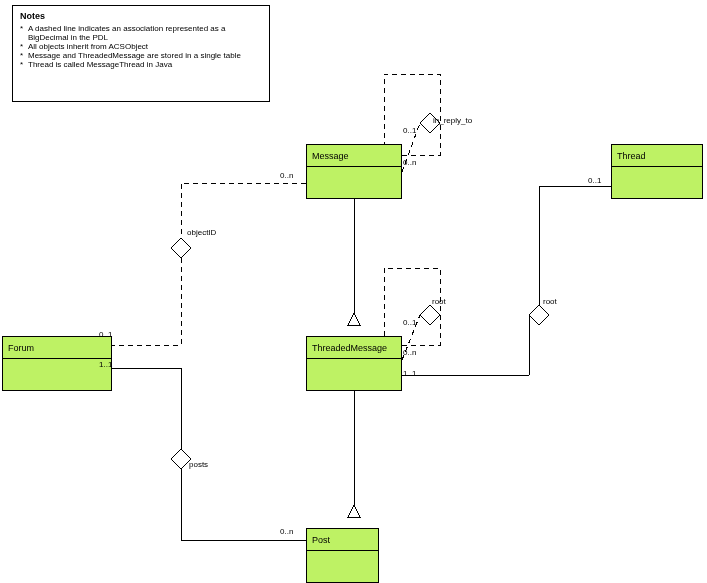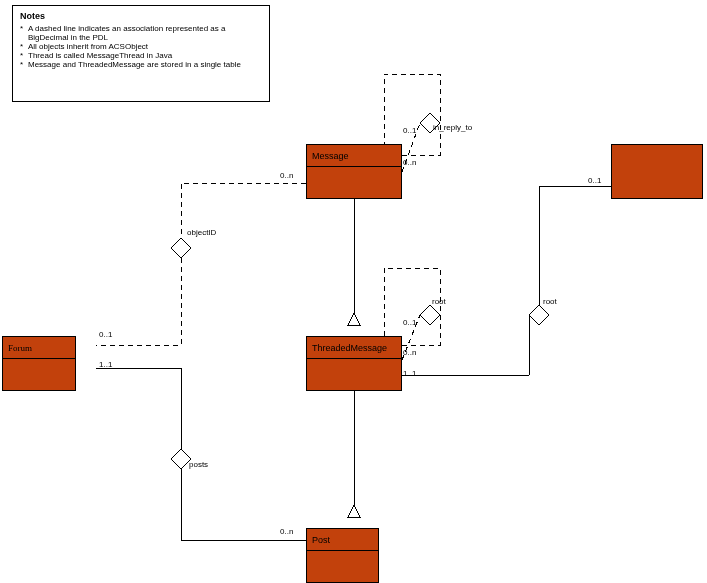--- a/index.html
+++ b/index.html
@@ -13,21 +13,21 @@
   #canvas {
     position: relative;
     width: 707px;
     height: 583px;
     background: #ffffff;
     overflow: hidden;
   }
   .uml-class {
     position: absolute;
     border: 1px solid #000000;
-    background: #c2410c;
+    background: #bef264;
     box-sizing: border-box;
   }
   .uml-class .title-band {
     height: 22px;
     border-bottom: 1px solid #000000;
     box-sizing: border-box;
     display: flex;
     align-items: center;
     padding-left: 5px;
     font-size: 9px;
@@ -120,50 +120,51 @@
       <path d="M354 391 L354 517"></path>
       <polygon points="354,505 348,517 360,517" fill="#ffffff" stroke="#000000"></polygon>
     </g>
   </svg>
 
   <div class="notes-box" style="left:12px; top:5px; width:258px; height:97px;">
     <div class="notes-title">Notes</div>
     <ul class="notes-list">
       <li>A dashed line indicates an association represented as a BigDecimal in the PDL</li>
       <li>All objects inherit from ACSObject</li>
+      <li>Message and ThreadedMessage are stored in a single table</li>
       <li>Thread is called MessageThread in Java</li>
-      <li>Message and ThreadedMessage are stored in a single table</li>
     </ul>
   </div>
 
   <div class="uml-class" style="left:306px; top:144px; width:96px; height:55px;">
     <div class="title-band">Message</div>
     <div class="body-band"></div>
   </div>
 
   <div class="uml-class" style="left:611px; top:144px; width:92px; height:55px;">
+    <div class="title-band">Thread</div>
     <div class="body-band"></div>
   </div>
 
-  <div class="uml-class" style="left:2px; top:336px; width:74px; height:55px;font-family:Liberation Serif, serif;">
+  <div class="uml-class" style="left:2px; top:336px; width:110px; height:55px;">
     <div class="title-band">Forum</div>
     <div class="body-band"></div>
   </div>
 
   <div class="uml-class" style="left:306px; top:336px; width:96px; height:55px;">
     <div class="title-band">ThreadedMessage</div>
     <div class="body-band"></div>
   </div>
 
   <div class="uml-class" style="left:306px; top:528px; width:73px; height:55px;">
     <div class="title-band">Post</div>
     <div class="body-band"></div>
   </div>
 
-  <div class="lbl" style="left:433px; top:123px;">in_reply_to</div>
+  <div class="lbl" style="left:433px; top:116px;">in_reply_to</div>
   <div class="lbl" style="left:187px; top:228px;">objectID</div>
   <div class="lbl" style="left:432px; top:297px;">root</div>
   <div class="lbl" style="left:543px; top:297px;">root</div>
   <div class="lbl" style="left:189px; top:460px;text-align:right;">posts</div>
 
   <div class="lbl" style="left:403px; top:126px;">0..1</div>
   <div class="lbl" style="left:403px; top:158px;">0..n</div>
   <div class="lbl" style="left:280px; top:171px;">0..n</div>
   <div class="lbl" style="left:588px; top:176px;">0..1</div>
   <div class="lbl" style="left:99px; top:330px;">0..1</div>

